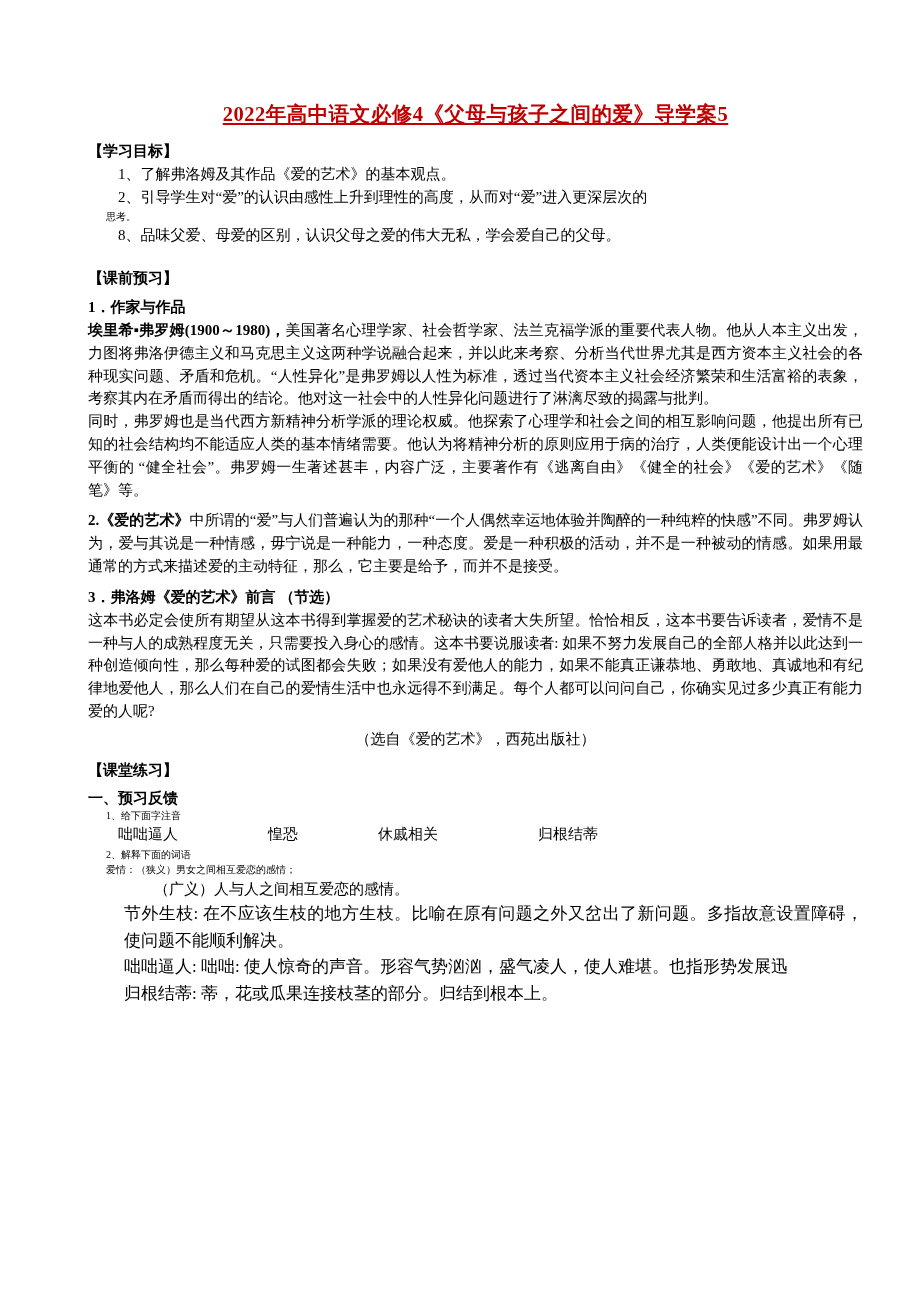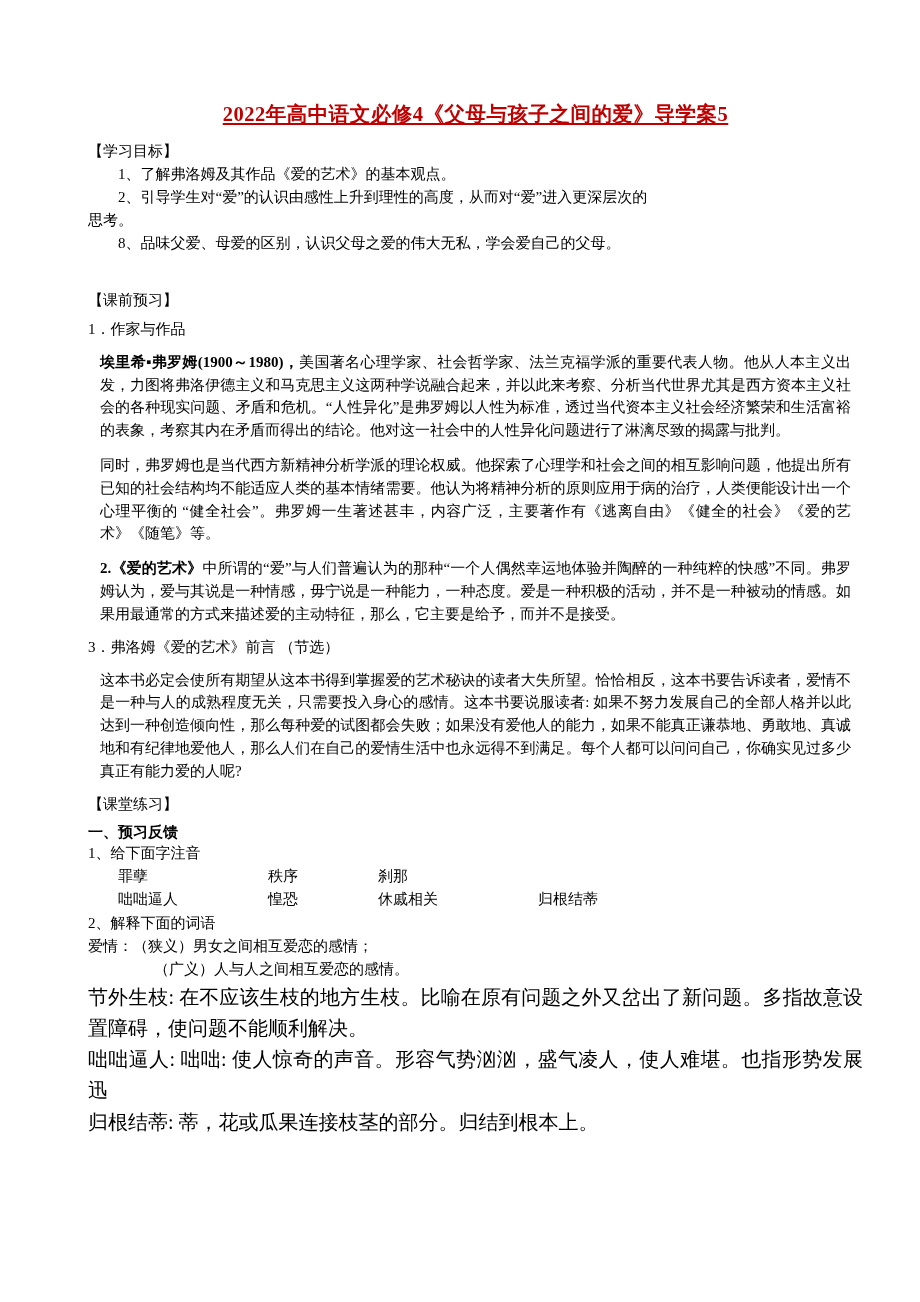--- a/index.html
+++ b/index.html
@@ -25,28 +25,28 @@
     font-size: 20.5px;
     font-weight: bold;
     text-align: center;
     text-decoration: underline;
     letter-spacing: 0.5px;
     margin: 0 0 14px 0;
     font-family: "Liberation Serif", "DejaVu Serif", serif;
   }
   .section-head {
     font-size: 15px;
-    font-weight: normal;
+    font-weight: bold;
     margin: 10px 0 2px 0;
   }
   .section-head.spaced {
-    margin-top: 36px;
+    margin-top: 22px;
   }
   p {
-    margin: 12px;
+    margin: 0;
     font-size: 15px;
     line-height: 1.52;
     text-align: justify;
   }
   .list-line {
     font-size: 15px;
     line-height: 1.52;
     text-indent: 2em;
   }
   .bold {
@@ -60,45 +60,47 @@
     line-height: 1.6;
     text-align: center;
     margin-top: 4px;
   }
   .sub-head {
     font-size: 15px;
     font-weight: bold;
     margin-top: 9px;
   }
   .plain-line {
-    font-size: 15px;
+    font-size: 10px;
     line-height: 1.56;
+    margin-left: 18px;
   }
   .phonetic-row {
     font-size: 15px;
     line-height: 1.56;
     display: flex;
     padding-left: 2em;
   }
   .phonetic-row .cell {
     display: inline-block;
   }
   .c1 { width: 150px; }
   .c2 { width: 110px; }
   .c3 { width: 160px; }
   .c4 { width: 160px; }
   .def-indent {
     padding-left: 4.4em;
     font-size: 15px;
     line-height: 1.56;
   }
   .hang {
-    font-size: 20px;
+    font-size: 17px;
     line-height: 1.56;
     text-align: justify;
+    margin-left: 36px;
   }
 </style>
 </head>
 <body>
 
 <div class="page">
 
   <div class="doc-title">2022年高中语文必修4《父母与孩子之间的爱》导学案5</div>
 
   <div class="section-head">【学习目标】</div>
@@ -110,30 +112,26 @@
   <div class="section-head spaced">【课前预习】</div>
 
   <div class="section-head">1．作家与作品</div>
   <p><span class="bold">埃里希▪弗罗姆(1900～1980)，</span><span>美国著名心理学家、社会哲学家、法兰克福学派的重要代表人物。他从人本主义出发，力图将弗洛伊德主义和马克思主义这两种学说融合起来，并以此来考察、分析当代世界尤其是西方资本主义社会的各种现实问题、矛盾和危机。“人性异化”是弗罗姆以人性为标准，透过当代资本主义社会经济繁荣和生活富裕的表象，考察其内在矛盾而得出的结论。他对这一社会中的人性异化问题进行了淋漓尽致的揭露与批判。</span></p>
   <p>同时，弗罗姆也是当代西方新精神分析学派的理论权威。他探索了心理学和社会之间的相互影响问题，他提出所有已知的社会结构均不能适应人类的基本情绪需要。他认为将精神分析的原则应用于病的治疗，人类便能设计出一个心理平衡的 “健全社会”。弗罗姆一生著述甚丰，内容广泛，主要著作有《逃离自由》《健全的社会》《爱的艺术》《随笔》等。</p>
 
   <p class="block"><span class="bold">2.《爱的艺术》</span><span>中所谓的“爱”与人们普遍认为的那种“一个人偶然幸运地体验并陶醉的一种纯粹的快感”不同。弗罗姆认为，爱与其说是一种情感，毋宁说是一种能力，一种态度。爱是一种积极的活动，并不是一种被动的情感。如果用最通常的方式来描述爱的主动特征，那么，它主要是给予，而并不是接受。</span></p>
 
   <div class="section-head">3．弗洛姆《爱的艺术》前言 （节选）</div>
   <p>这本书必定会使所有期望从这本书得到掌握爱的艺术秘诀的读者大失所望。恰恰相反，这本书要告诉读者，爱情不是一种与人的成熟程度无关，只需要投入身心的感情。这本书要说服读者: 如果不努力发展自己的全部人格并以此达到一种创造倾向性，那么每种爱的试图都会失败；如果没有爱他人的能力，如果不能真正谦恭地、勇敢地、真诚地和有纪律地爱他人，那么人们在自己的爱情生活中也永远得不到满足。每个人都可以问问自己，你确实见过多少真正有能力爱的人呢?</p>
+  <div class="source-line">（选自《爱的艺术》，西苑出版社）</div>
 
   <div class="section-head">【课堂练习】</div>
   <div class="sub-head">一、预习反馈</div>
   <div class="plain-line">1、给下面字注音</div>
 
-  <div class="phonetic-row">
-    <span class="cell c1">罪孽</span>
-    <span class="cell c2">秩序</span>
-    <span class="cell c3">刹那</span>
-  </div>
   <div class="phonetic-row">
     <span class="cell c1">咄咄逼人</span>
     <span class="cell c2">惶恐</span>
     <span class="cell c3">休戚相关</span>
     <span class="cell c4">归根结蒂</span>
   </div>
 
   <div class="plain-line">2、解释下面的词语</div>
   <div class="plain-line">爱情：（狭义）男女之间相互爱恋的感情；</div>
   <div class="def-indent">（广义）人与人之间相互爱恋的感情。</div>

